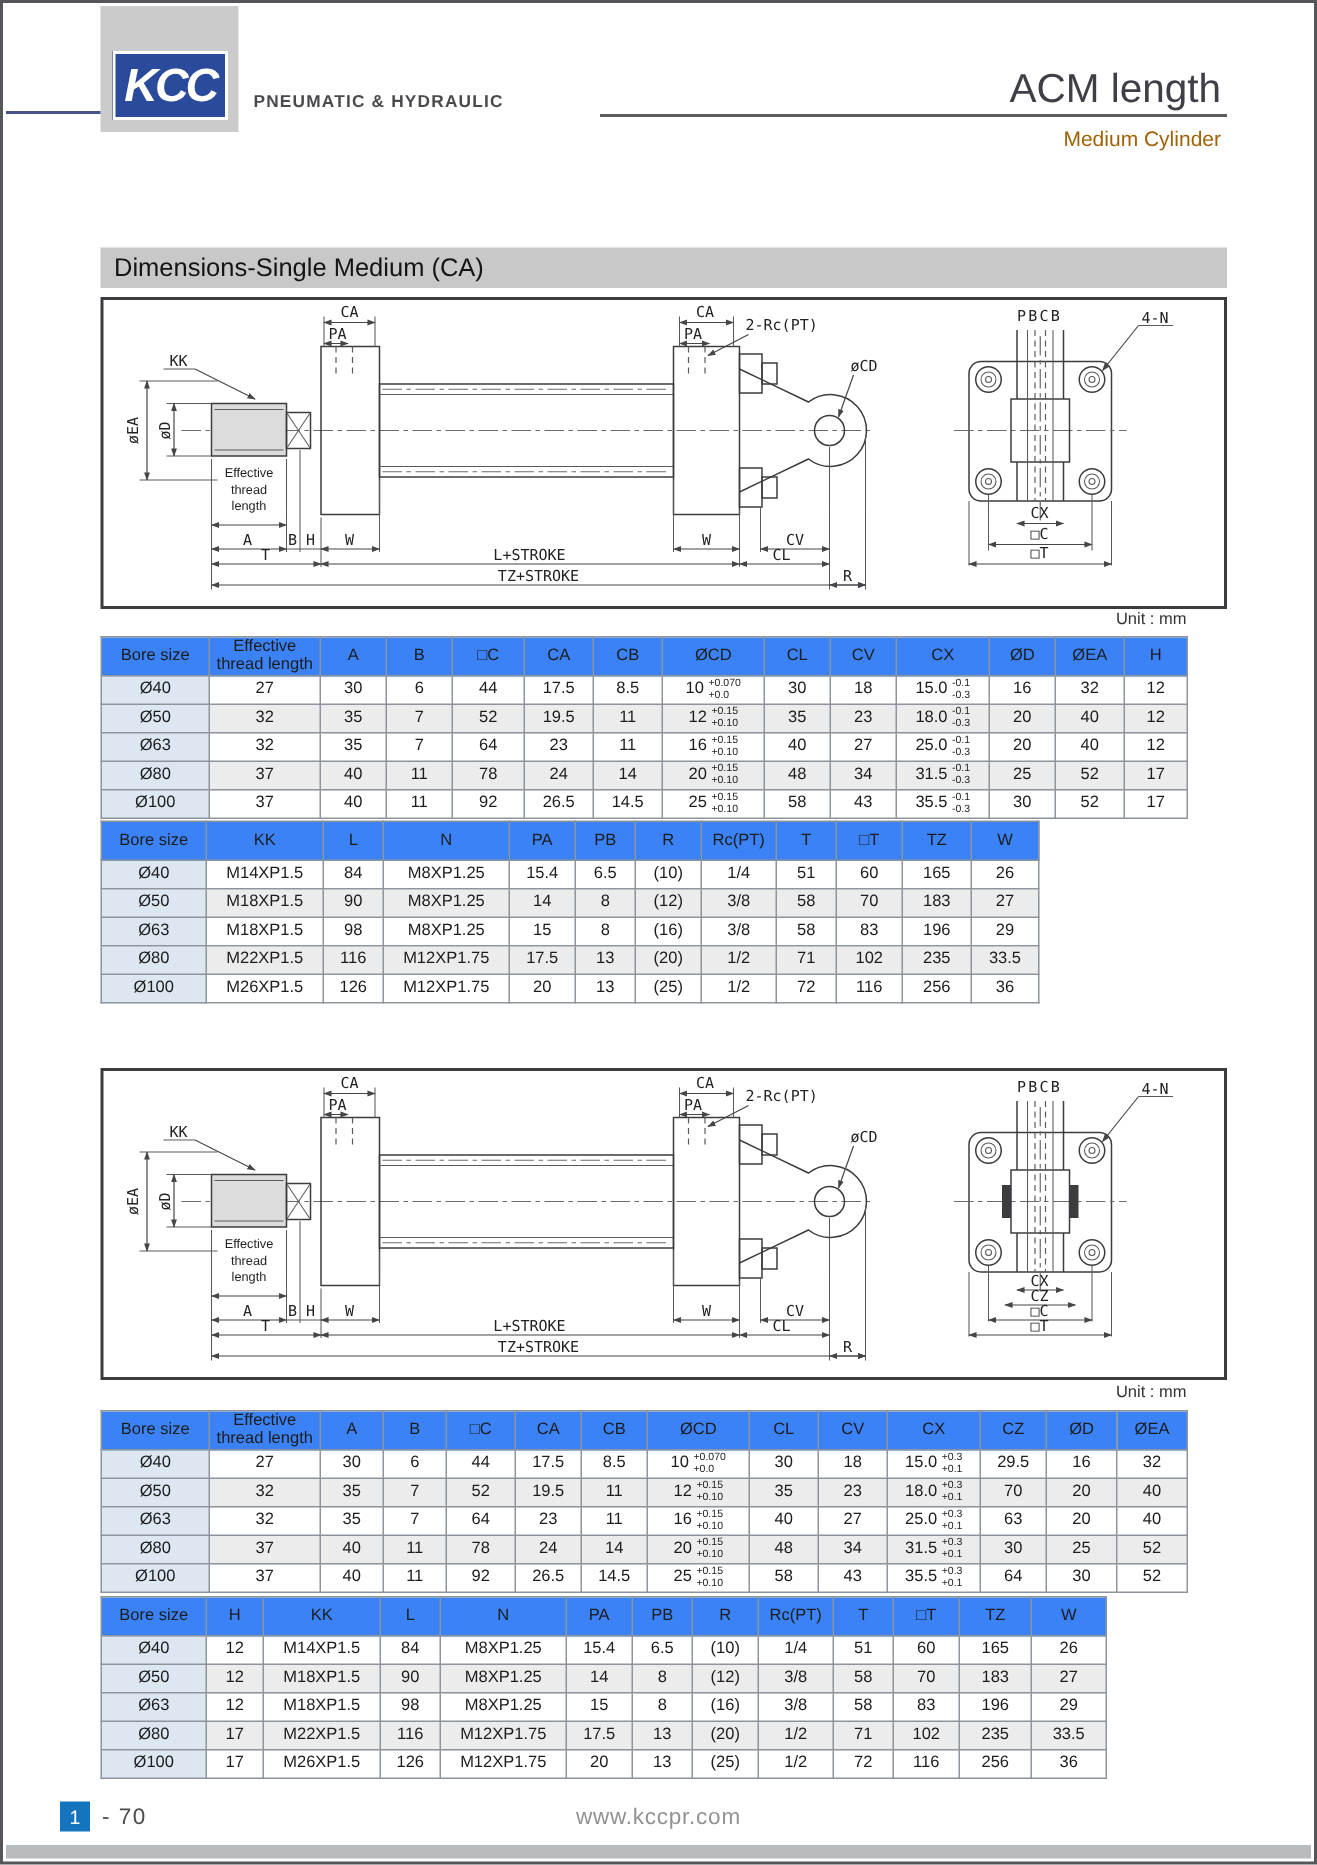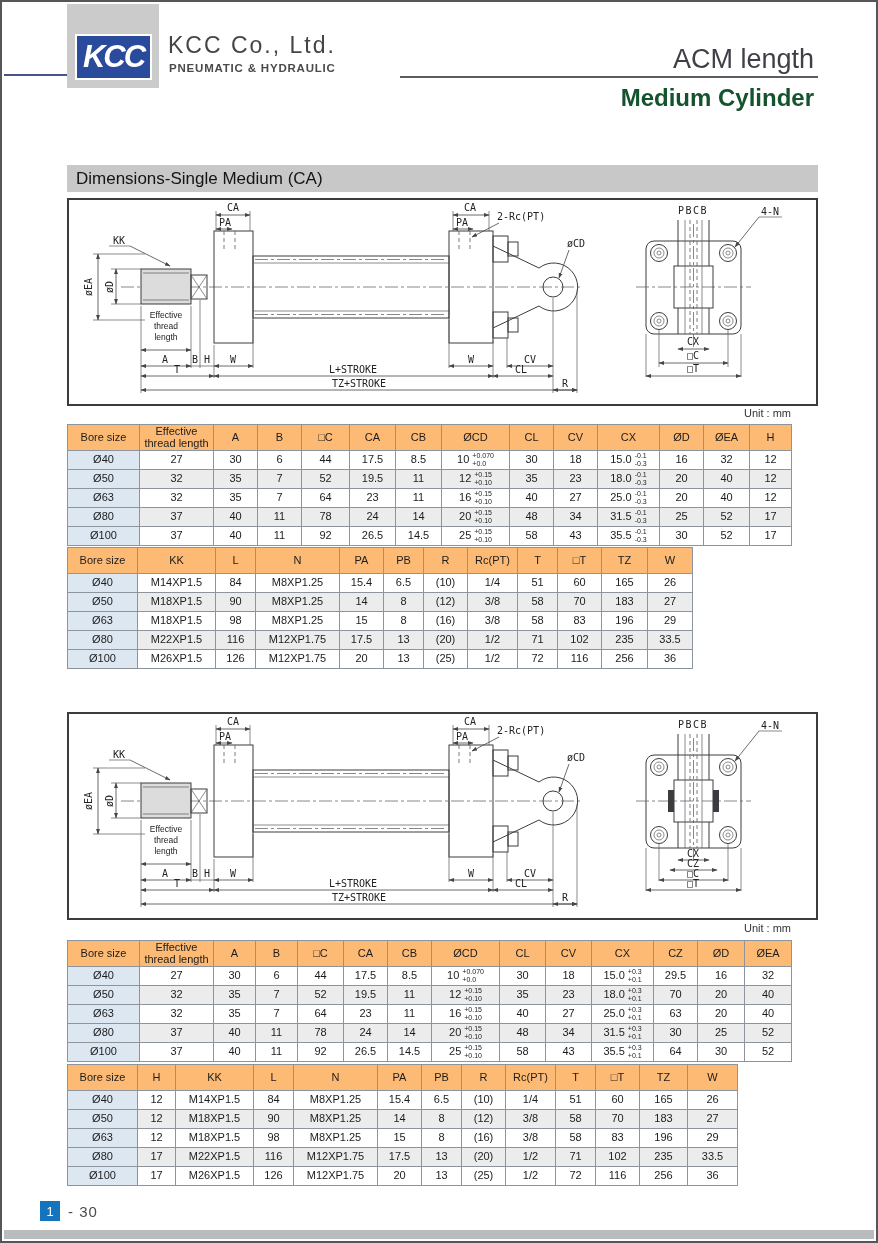--- a/index.html
+++ b/index.html
@@ -12,40 +12,40 @@
   .gray-band{position:absolute;left:65px;top:2px;width:92px;height:84px;background:#cbcbcb;}
   .left-rule{position:absolute;left:2px;top:72px;width:63px;height:2px;background:#47538a;}
   .logo-box{position:absolute;left:73px;top:32px;width:77px;height:46px;background:#2a4b9b;
             box-shadow:inset 0 0 0 2px #fff, inset 0 0 0 3px #2a4b9b;
             display:flex;align-items:center;justify-content:center;}
   .logo-text{color:#fff;font-weight:bold;font-style:italic;font-size:31px;letter-spacing:-2px;}
   .company{position:absolute;left:166px;top:30px;font-size:23px;letter-spacing:2px;color:#454549;}
   .tagline{position:absolute;left:167px;top:60px;font-size:11.5px;font-weight:bold;letter-spacing:.8px;color:#4a4a4e;}
   .series{position:absolute;right:62px;top:42px;font-size:27px;color:#3e3f47;}
   .series-rule{position:absolute;left:398px;top:74px;width:418px;height:2px;background:#5b5b60;}
-  .subtitle{position:absolute;right:62px;top:82px;font-size:24px;color:#14532d;font-weight:bold;}
+  .subtitle{position:absolute;right:62px;top:82px;font-size:14px;color:#a16207;}
 
   
   .section-bar{position:absolute;left:65px;width:751px;height:27px;background:#c8c8c8;
                font-size:17px;color:#141414;line-height:27px;padding-left:9px;box-sizing:border-box;}
   .bar-ca{top:163px;}  .bar-cb{top:678px;}
   .draw-box{position:absolute;left:65px;width:751px;height:208px;border:2px solid #3c3c40;
             background:#fff;box-sizing:border-box;}
   .box-ca{top:196px;}  .box-cb{top:710px;}
   .unit{position:absolute;left:65px;width:724px;text-align:right;font-size:11px;color:#333;}
   .unit-ca{top:405px;}  .unit-cb{top:920px;}
 
   
   table.dtable{position:absolute;left:65px;border-collapse:collapse;table-layout:fixed;
                font-size:11px;color:#1c1c1c;border:1px solid #5c626a;}
   .t1ca{top:422px;width:724px;}  .t2ca{top:545px;width:625px;}
   .t1cb{top:938px;width:724px;}  .t2cb{top:1062px;width:670px;}
   .dtable th,.dtable td{border:1px solid #8e949c;text-align:center;vertical-align:middle;
                         padding:0 1px;font-weight:normal;height:18px;line-height:1.05;}
-  .dtable thead th{background:#fdba74;height:25px;}
+  .dtable thead th{background:#3b82f6;height:25px;}
   .dtable td:first-child{background:#dce7f2;}
   .dtable tr.alt td:not(:first-child){background:#ececec;}
   .tol{display:inline-flex;flex-direction:column;font-size:7px;line-height:1.15;
        vertical-align:middle;margin-left:3px;text-align:left;}
   .tol i{font-style:normal;}
   .tv{vertical-align:middle;}
 
   
   .draw-box svg{width:100%;height:100%;display:block;}
   .ln{stroke:#3c3c40;stroke-width:1;fill:none;}
@@ -71,21 +71,20 @@
 </head>
 <body>
 
 <div class="page">
 
   <div class="gray-band"></div>
   <div class="left-rule"></div>
   <div class="logo-box">
     <span class="logo-text">KCC</span>
   </div>
-  <div class="company">KCC Co., Ltd.</div>
   <div class="tagline">PNEUMATIC &amp; HYDRAULIC</div>
   <div class="series">ACM length</div>
   <div class="series-rule"></div>
   <div class="subtitle">Medium Cylinder</div>
 
   <div class="section-bar bar-ca">Dimensions-Single Medium (CA)</div>
 
   <div class="draw-box box-ca ca" id="draw-ca">
     <svg viewBox="0 0 747 204" xmlns="http://www.w3.org/2000/svg">
       <defs>
@@ -957,16 +956,17 @@
           <td>1/2</td>
           <td>72</td>
           <td>116</td>
           <td>256</td>
           <td>36</td>
         </tr>
       </tbody>
     </table>
 
   <div class="page-badge">1</div>
-  <div class="page-rest">- 30</div>
+  <div class="page-rest">- 70</div>
+  <div class="website">www.kccpr.com</div>
 
   <div class="bottom-strip"></div>
 </div>
 
 </body></html>

